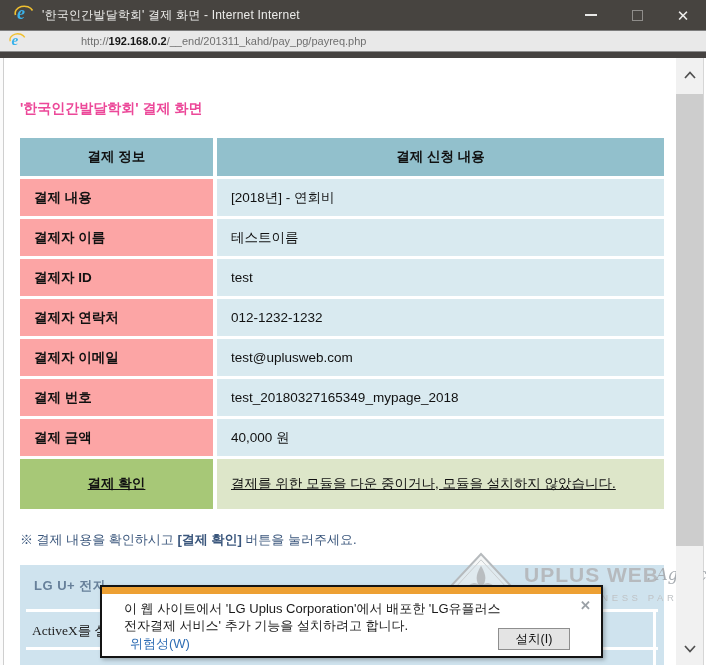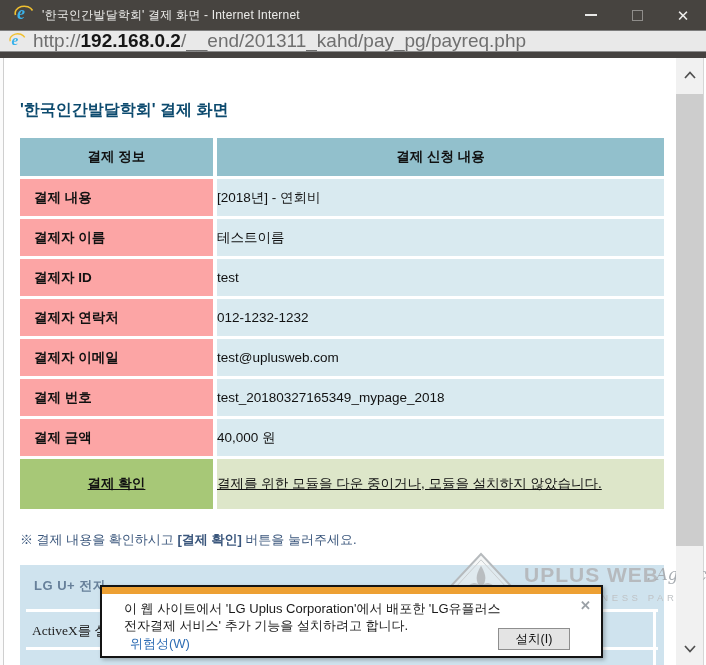--- a/index.html
+++ b/index.html
@@ -14,46 +14,46 @@
   .win-btns { position:absolute; right:0; top:0; height:30px; display:flex; }
   .win-btn { width:46px; height:30px; display:flex; align-items:center; justify-content:center; cursor:default; }
   .win-btn .min-glyph { width:12px; height:2px; background:#e9e9e7; }
   .win-btn .max-glyph { width:11px; height:11px; border:1.5px solid #8f8d8a; }
   .win-btn .close-glyph { color:#f0f0ee; font-size:15px; line-height:15px; }
 
   .addressbar { position:absolute; left:0; top:30px; width:706px; height:22px;
     background:#e9e9e9; border-top:1px solid #7d7d7d; border-bottom:1px solid #8b8b8b;
     display:flex; align-items:center; }
   .addressbar .ie-logo { margin-left:9px; margin-right:7px; flex:0 0 auto; }
-  .url-text { font-size:19px; color:#6f6f6f; white-space:nowrap; }
+  .url-text { font-size:11px; color:#6f6f6f; white-space:nowrap;margin-left:48px; }
   .url-text .domain { color:#161616; font-weight:600; }
   .chrome-strip { position:absolute; left:0; top:52px; width:706px; height:6px; background:#454240; }
 
   .content { position:absolute; left:0; top:58px; width:706px; height:607px; background:#fff;
     border-left:4px solid #fbfbfb; }
   .content-edge-l { position:absolute; left:3px; top:58px; width:1px; height:607px; background:#cfcfcf; }
   .content-edge-r { position:absolute; left:703px; top:58px; width:1px; height:607px; background:#d6d6d6; }
 
   
   .scrollbar { position:absolute; left:676px; top:58px; width:27px; height:607px; background:#f1f1f1; z-index:6; }
   .sb-btn { position:absolute; left:0; width:27px; height:34px; background:#f1f1f1;
     display:flex; align-items:center; justify-content:center; }
   .sb-btn.up { top:0; }
   .sb-btn.down { bottom:0; height:32px; }
   .sb-thumb { position:absolute; left:0; top:36px; width:27px; height:452px; background:#cdcdcd; }
 
   
-  .page-heading { position:absolute; left:20px; top:100px; font-size:16px; font-weight:bold; color:#0c4a6e; }
+  .page-heading { position:absolute; left:20px; top:100px; font-size:14px; font-weight:bold; color:#ec4899; }
 
   .paytable { position:absolute; left:20px; top:138px; width:644px; font-size:13.5px; color:#111; }
   .trow { display:flex; margin-bottom:3px; }
   .tgap { width:4px; flex:0 0 auto; }
   .tlabel { width:193px; flex:0 0 auto; background:#fca5a5; font-weight:bold;
     display:flex; align-items:center; padding-left:14px; }
-  .tvalue { flex:1; background:#d9eaf0; display:flex; align-items:center; }
+  .tvalue { flex:1; background:#d9eaf0; display:flex; align-items:center; padding-left:14px; }
   .trow.header { height:38px;border-radius:8px; }
   .trow.header .tlabel, .trow.header .tvalue { background:#92c0cc; font-weight:bold; justify-content:center; padding-left:0; }
   .trow.data { height:37px; }
   .trow.confirm { height:50px; margin-bottom:15px;text-decoration:underline; }
   .trow.confirm .tlabel { background:#a7c877; justify-content:center; padding-left:0; }
   .trow.confirm .tvalue { background:#dde6c9; }
 
   .note-line { position:absolute; left:20px; top:531px; font-size:13px; color:#3a567c; }
   .note-line b { font-weight:bold; }
 

